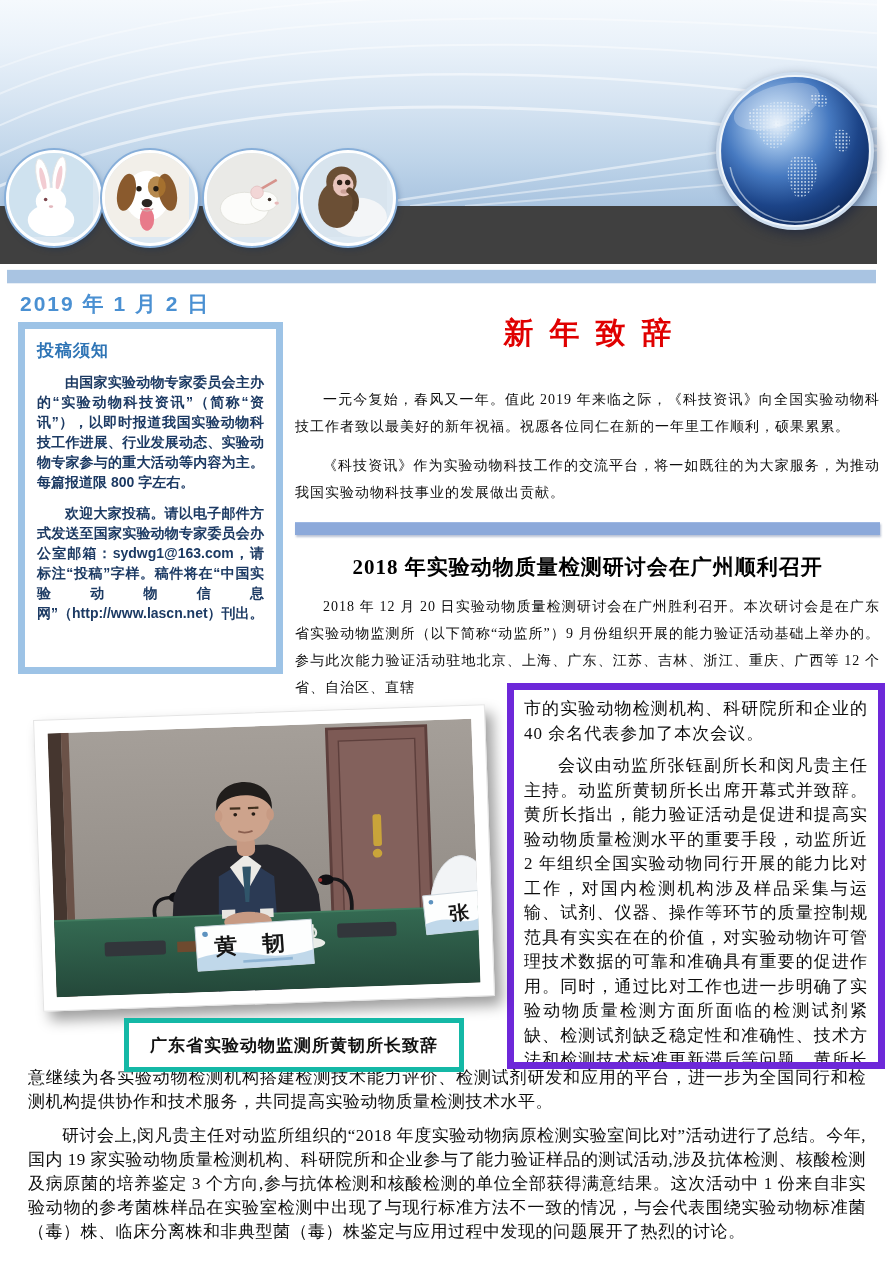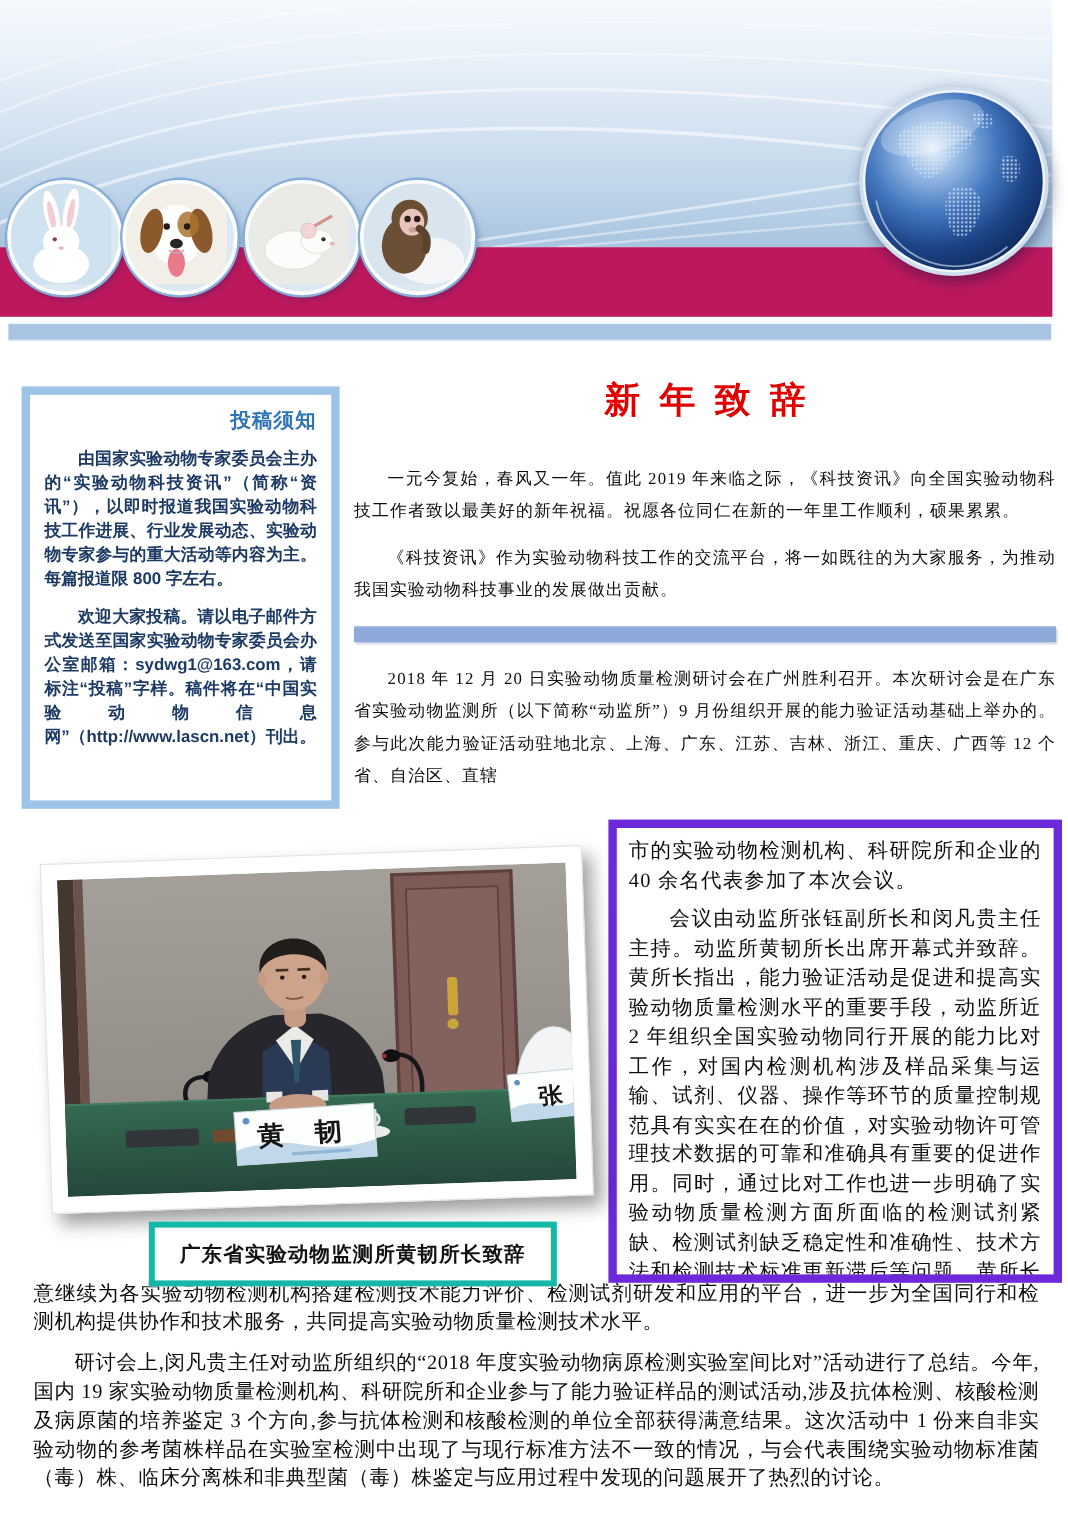--- a/index.html
+++ b/index.html
@@ -7,42 +7,42 @@
         font-family:"Liberation Serif","DejaVu Serif",serif;color:#111;}
 
   
   .header{position:absolute;left:0;top:0;width:877px;height:282px;}
   .waves-area{position:absolute;left:0;top:0;width:877px;height:206px;overflow:hidden;
     background:linear-gradient(180deg,#f5f9fd 0%,#eaf2fa 22%,#d6e4f2 50%,#bed4e9 78%,#a9c4e0 100%);}
   .waves-area svg{display:block;}
   .masthead-title{position:absolute;left:85px;top:52px;width:700px;margin:0;text-align:center;
     font-size:74px;line-height:1.15;font-weight:900;color:#050505;letter-spacing:2px;
     font-family:"Liberation Serif","DejaVu Serif",serif;}
-  .navy-band{position:absolute;left:0;top:206px;width:877px;height:58px;background:#be185d;}
+  .navy-band{position:absolute;left:0;top:206px;width:877px;height:58px;background:#404040;}
   .issue-wrap{position:absolute;left:435px;top:220px;display:flex;align-items:baseline;gap:30px;
     color:#fff;font-family:"Liberation Sans","DejaVu Sans",sans-serif;white-space:nowrap;}
   .issue-main{font-size:27px;font-weight:bold;letter-spacing:2px;}
   .issue-total{font-size:18px;letter-spacing:2px;}
   .sub-strip{position:absolute;left:7px;top:269px;width:869px;height:13px;background:#a9c4e2;
     border-top:1px solid #f2f7fb;border-bottom:1px solid #e7eef6;}
   .animal-circle{position:absolute;top:150px;width:90px;height:90px;border-radius:50%;
     border:3px solid #ffffff;box-shadow:0 0 0 2px #86aed9, 2px 3px 6px rgba(10,40,90,.35);
     overflow:hidden;background:#dce8f2;z-index:4;}
   .animal-circle svg{display:block;}
   .c1{left:6px;} .c2{left:102px;} .c3{left:204px;} .c4{left:300px;}
   .globe{position:absolute;left:714px;top:70px;width:162px;height:162px;z-index:5;
     filter:drop-shadow(2px 4px 6px rgba(5,20,60,.45));}
 
   
   .date-heading{position:absolute;left:20px;top:290px;font-family:"Liberation Sans","DejaVu Sans",sans-serif;
     font-size:21px;font-weight:bold;color:#4a90d2;letter-spacing:2px;}
   .sidebar{position:absolute;left:18px;top:322px;width:265px;height:352px;box-sizing:border-box;
     border:7px solid #9dc3e6;background:#fff;padding:8px 12px;overflow:hidden;
     font-family:"Liberation Sans","DejaVu Sans",sans-serif;}
-  .sb-title{font-size:17px;font-weight:bold;color:#2e74b5;letter-spacing:1px;margin:2px 0 10px;text-align:right;}
+  .sb-title{font-size:17px;font-weight:bold;color:#2e74b5;letter-spacing:1px;margin:2px 0 10px;}
   .sb-p{font-size:14px;line-height:20px;font-weight:600;color:#1c3a63;text-align:justify;
     text-indent:2em;margin:0 0 11px;}
   .sb-p .email{font-weight:800;}
 
   
   .main-col{position:absolute;left:295px;top:305px;width:585px;}
   .red-title{margin:8px 0 32px;text-align:center;font-size:30px;font-weight:bold;color:#e00000;
     letter-spacing:16px;text-indent:16px;font-family:"Liberation Serif","DejaVu Serif",serif;}
   .body-p{font-size:14px;line-height:27px;text-align:justify;letter-spacing:1px;margin:0 0 12px;color:#0d0d0d;}
   .indent{text-indent:2em;}
@@ -168,32 +168,34 @@
         <path d="M 36 40 C 60 26 88 30 98 44 C 90 58 76 58 70 70 C 60 84 50 76 44 64 C 36 54 30 48 36 40 Z" fill="url(#gdots)"></path>
         <path d="M 78 86 C 94 80 104 90 102 102 C 100 118 88 132 80 124 C 72 112 70 96 78 86 Z" fill="url(#gdots)"></path>
         <path d="M 96 24 C 106 20 114 26 112 34 C 104 40 94 34 96 24 Z" fill="url(#gdots)"></path>
         <path d="M 120 60 C 132 56 138 66 132 78 C 124 86 114 74 120 60 Z" fill="url(#gdots)"></path>
         <ellipse cx="62" cy="36" rx="44" ry="20" fill="#ffffff" opacity="0.25" transform="rotate(-18 62 36)"></ellipse>
         <path d="M 16 96 A 66 66 0 0 0 124 134" stroke="#dce8f4" stroke-width="1.5" fill="none" opacity="0.6"></path>
       </svg>
     </div>
   </header>
 
+  <div class="date-heading">2019 年 1 月 2 日</div>
 
   <aside class="sidebar">
     <div class="sb-title">投稿须知</div>
     <p class="sb-p">由国家实验动物专家委员会主办的“实验动物科技资讯”（简称“资讯”），以即时报道我国实验动物科技工作进展、行业发展动态、实验动物专家参与的重大活动等内容为主。每篇报道限 800 字左右。</p>
     <p class="sb-p"><span>欢迎大家投稿。请以电子邮件方式发送至国家实验动物专家委员会办公室邮箱：</span><b class="email">sydwg1@163.com</b><span>，请标注“投稿”字样。稿件将在“中国实验动物信息网”（http://www.lascn.net）刊出。</span></p>
   </aside>
 
   <main class="main-col">
     <h2 class="red-title">新年致辞</h2>
     <p class="body-p indent">一元今复始，春风又一年。值此 2019 年来临之际，《科技资讯》向全国实验动物科技工作者致以最美好的新年祝福。祝愿各位同仁在新的一年里工作顺利，硕果累累。</p>
     <p class="body-p indent">《科技资讯》作为实验动物科技工作的交流平台，将一如既往的为大家服务，为推动我国实验动物科技事业的发展做出贡献。</p>
     <div class="blue-bar"></div>
+    <h3 class="article-title">2018 年实验动物质量检测研讨会在广州顺利召开</h3>
     <p class="body-p indent lead">2018 年 12 月 20 日实验动物质量检测研讨会在广州胜利召开。本次研讨会是在广东省实验动物监测所（以下简称“动监所”）9 月份组织开展的能力验证活动基础上举办的。参与此次能力验证活动驻地北京、上海、广东、江苏、吉林、浙江、重庆、广西等 12 个省、自治区、直辖</p>
   </main>
 
   <figure class="photo" style="margin:0;">
     <svg viewBox="0 0 444 298" preserveAspectRatio="none">
       <defs>
         <linearGradient id="wall" x1="0" y1="0" x2="0" y2="1">
           <stop offset="0%" stop-color="#a59f99"></stop>
             <stop offset="100%" stop-color="#8c8680"></stop>
         </linearGradient>

